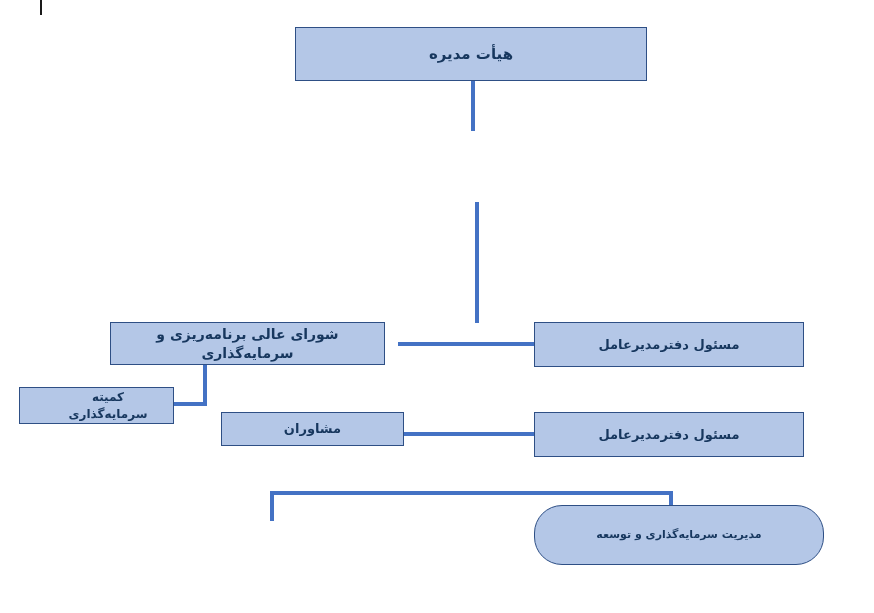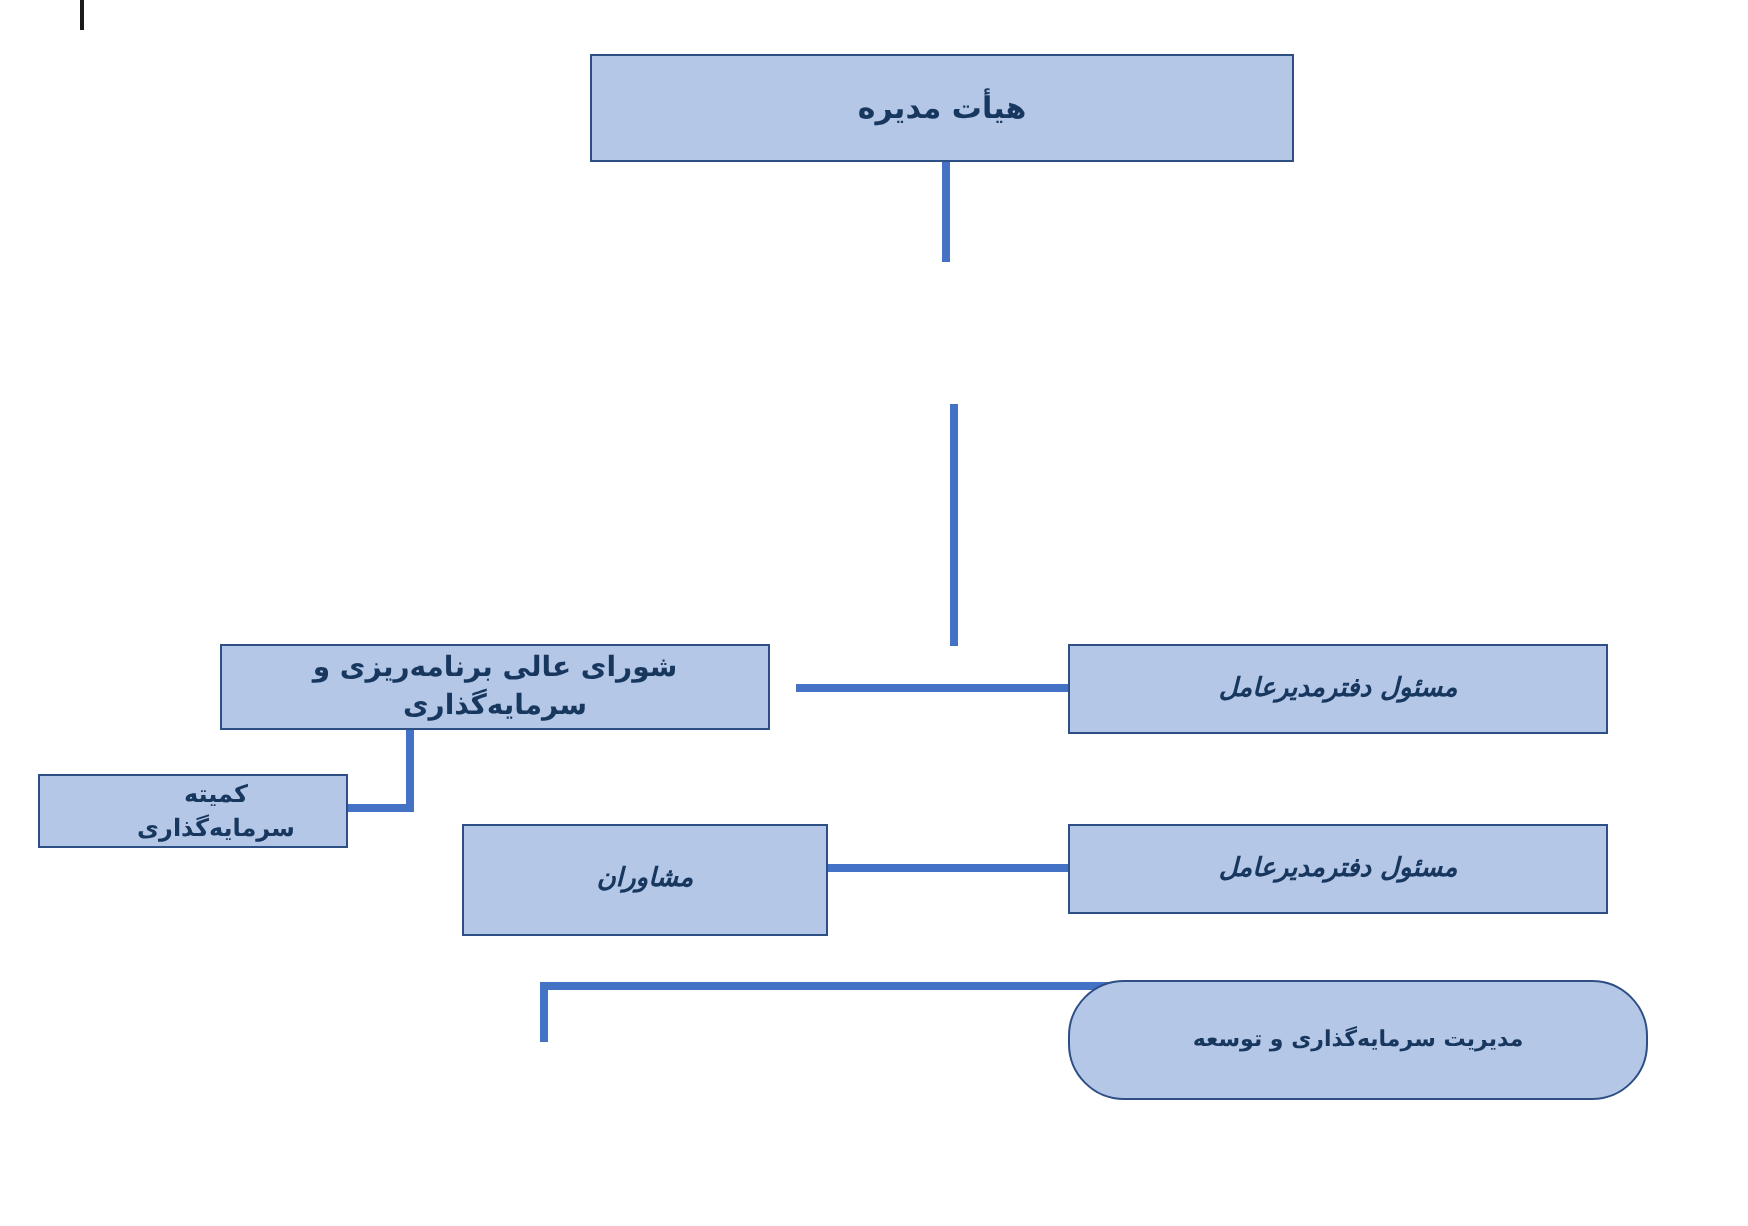--- a/index.html
+++ b/index.html
@@ -62,21 +62,21 @@
     background: transparent;
   }
   .page-artifact {
     position: absolute;
     background: #1a1a1a;
     width: 2px;
   }
   
   .fs-15 { font-size: 15px; }
   .fs-14 { font-size: 14px; }
-  .fs-13 { font-size: 13px; font-style: italic; }
+  .fs-13 { font-size: 13px; }
   .fs-12 { font-size: 12px; padding-left: 31px; }
   .fs-11 { font-size: 11px; }
 </style>
 </head>
 <body>
 
 <div id="chart-canvas">
 
   <div class="page-artifact" style="left:40px; top:0px; height:15px;"></div>
 
@@ -102,26 +102,26 @@
   </div>
 
   <div class="node fs-13" style="left:534px; top:322px; width:270px; height:45px;">
     <span class="node-label">مسئول دفترمدیرعامل</span>
   </div>
 
   <div class="node fs-12" style="left:19px; top:387px; width:155px; height:37px;">
     <span class="node-label">کمیته سرمایه‌گذاری</span>
   </div>
 
-  <div class="node fs-13" style="left:231px; top:412px; width:183px; height:56px;">
+  <div class="node fs-13" style="left:221px; top:412px; width:183px; height:34px;">
     <span class="node-label">مشاوران</span>
   </div>
 
   <div class="node fs-13" style="left:534px; top:412px; width:270px; height:45px;">
     <span class="node-label">مسئول دفترمدیرعامل</span>
   </div>
 
 
-  <div class="node fs-11" style="left:534px; top:490px; width:290px; height:60px;border-radius:28px;">
+  <div class="node fs-11" style="left:534px; top:505px; width:290px; height:60px;border-radius:28px;">
     <span class="node-label">مدیریت سرمایه‌گذاری و توسعه</span>
   </div>
 
 </div>
 
 </body></html>

